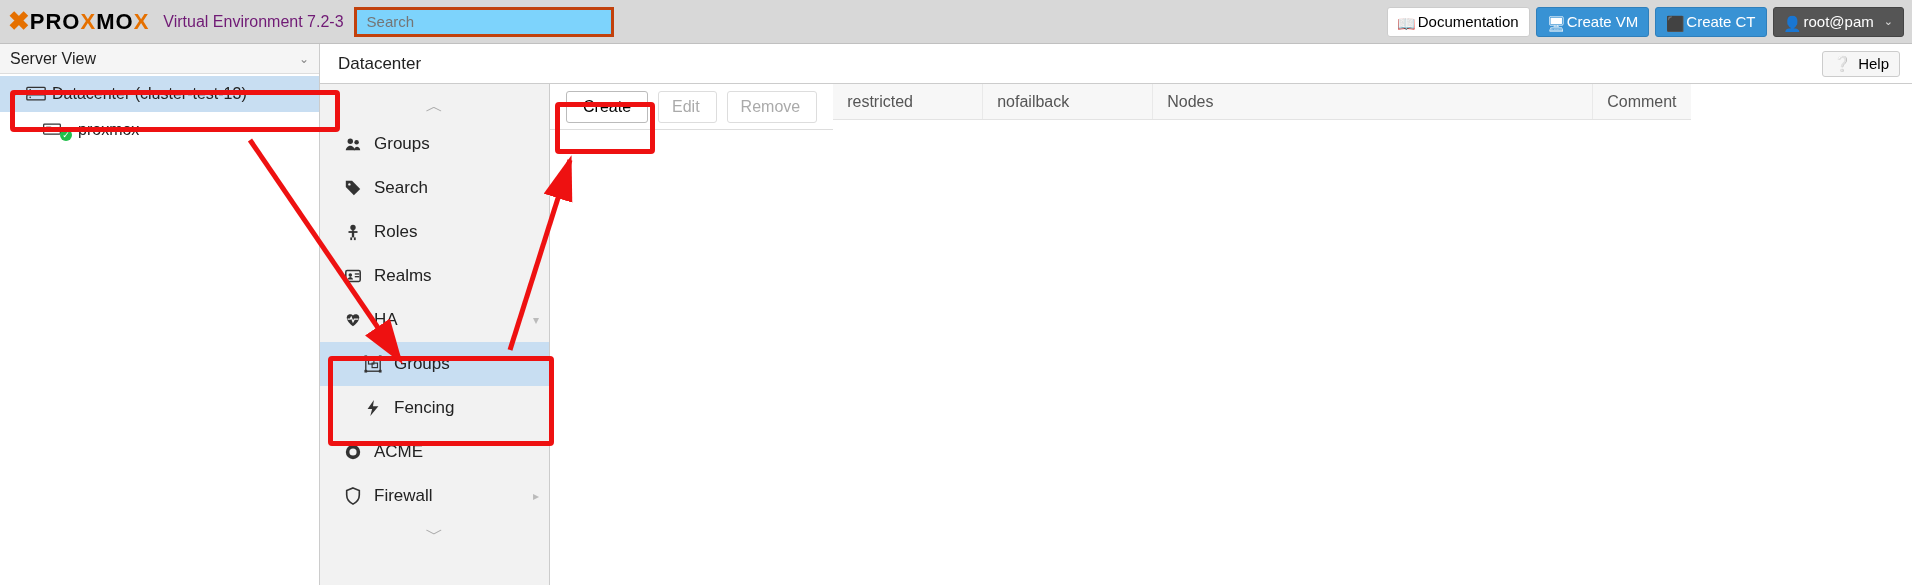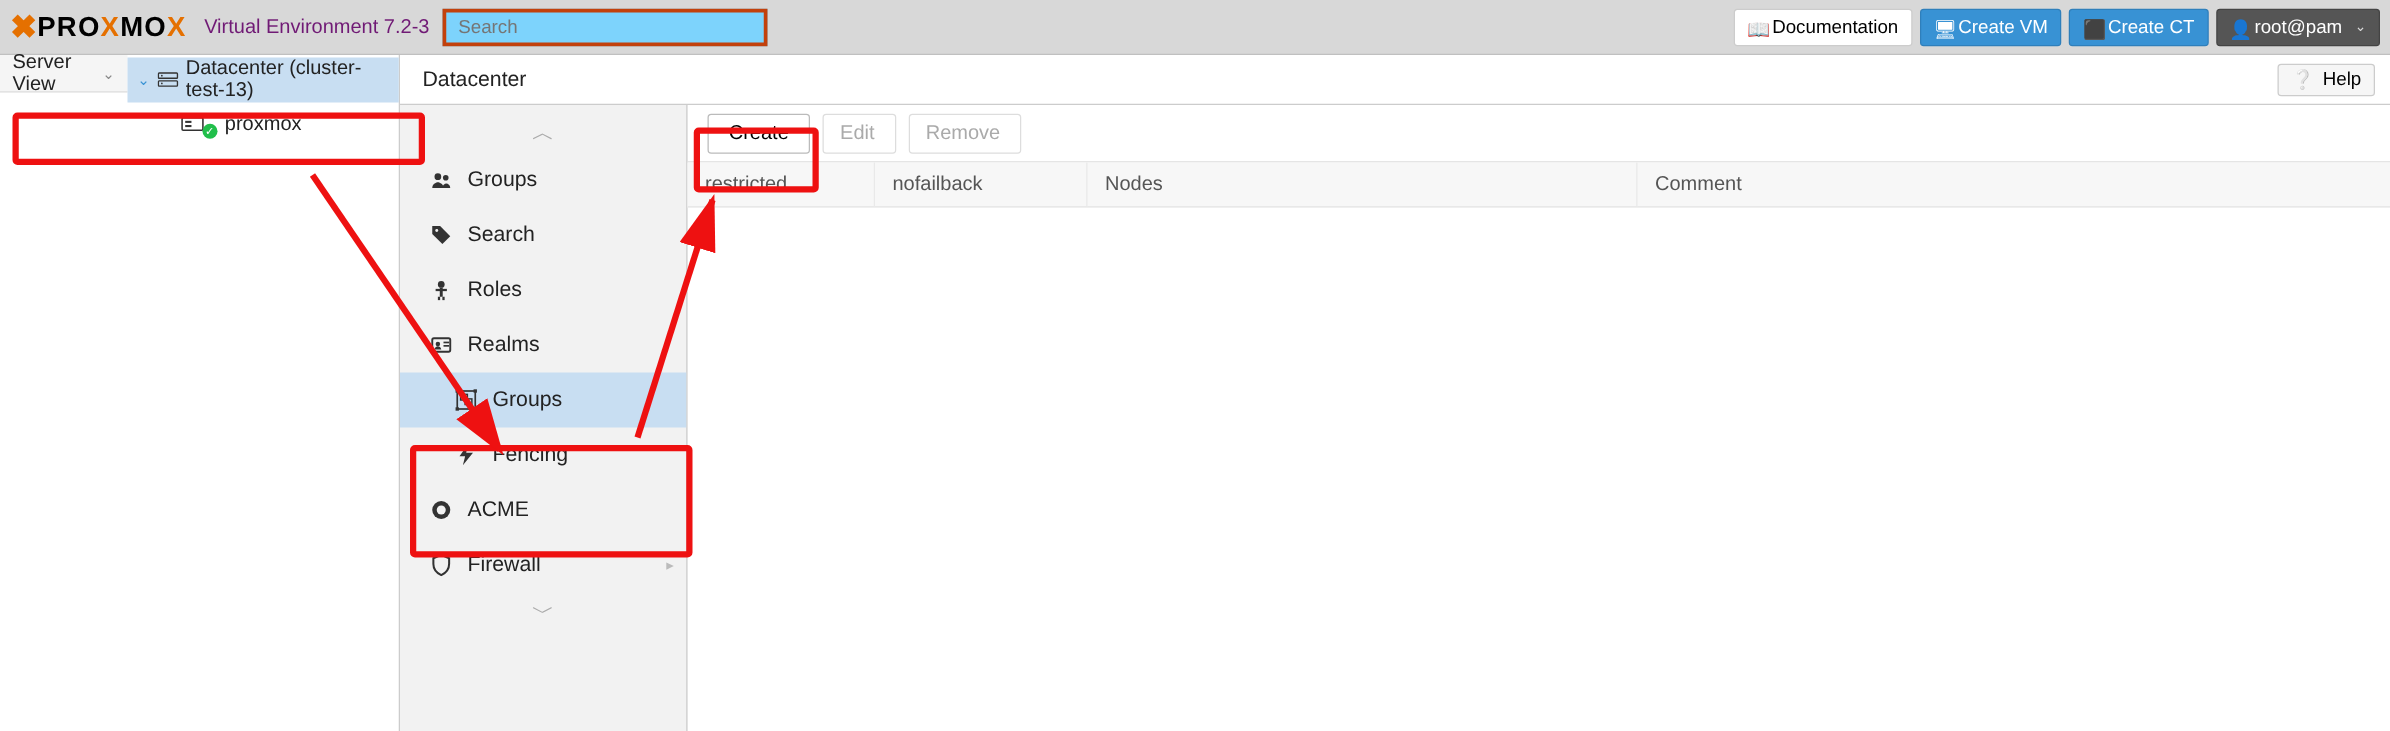--- a/index.html
+++ b/index.html
@@ -30,21 +30,21 @@
   }
   .tbtn.blue { background: #3892d4; color: #fff; border-color: #2f7fbb; }
   .tbtn.dark { background: #555; color: #fff; border-color: #444; }
   .tbtn svg, .tbtn .glyph { width: 14px; height: 14px; }
   .chev-down { font-size: 11px; margin-left: 4px; opacity: .8; }
 
   
   .cols { display: flex; height: calc(585px - 44px); }
   .leftcol {
     width: 320px; border-right: 1px solid #ccc; background: #fff;
-    display: flex; flex-direction: row;
+    display: flex; flex-direction: column;
   }
   .leftcol .viewhdr {
     height: 30px; background: #f5f5f5; border-bottom: 1px solid #ddd;
     display: flex; align-items: center; padding: 0 10px; font-size: 16px; justify-content: space-between;
   }
   .tree { padding-top: 2px; }
   .treerow {
     display: flex; align-items: center; height: 36px; padding: 0 8px;
     font-size: 16px; gap: 6px; cursor: pointer;
   }
@@ -75,21 +75,21 @@
   }
   .submenu .arrow { text-align: center; color: #aaa; font-size: 18px; padding: 4px 0; cursor: pointer;}
   .smitem {
     display: flex; align-items: center; height: 44px; padding: 0 14px 0 24px;
     font-size: 17px; gap: 12px; cursor: pointer; position: relative;
   }
   .smitem .exp { position: absolute; right: 10px; color: #bbb; font-size: 12px; }
   .smitem.sub { padding-left: 44px; }
   .smitem.sel { background: #c8def2; }
   .smitem svg, .smitem .ic { width: 18px; height: 18px; flex: 0 0 18px; }
-  .content { flex: 1; display: flex; flex-direction: column; }
+  .content { flex: 1; display: flex; }
   .toolbar {
     height: 46px; border-bottom: 1px solid #ddd; display: flex; align-items: center;
     gap: 10px; padding: 0 16px;
   }
   .btn {
     height: 32px; padding: 0 16px; border: 1px solid #bbb; border-radius: 3px;
     background: #fff; font-size: 16px; cursor: pointer;
   }
   .btn.disabled { color: #aaa; border-color: #ddd; cursor: default; padding-left: 13px; }
   .gridhdr {
@@ -218,20 +218,28 @@
         <div class="smitem">
           <svg class="ic" viewBox="0 0 20 20">
               <rect x="2" y="4" width="16" height="12" rx="1.5" fill="none" stroke="#333" stroke-width="1.7"></rect>
               <circle cx="7" cy="9" r="2" fill="#333"></circle>
               <path d="M4 14c0-2 2-3 3-3s3 1 3 3" fill="#333"></path>
               <rect x="12" y="7" width="5" height="1.5" fill="#333"></rect>
               <rect x="12" y="10" width="5" height="1.5" fill="#333"></rect>
             </svg>
           <span>Realms</span>
         </div>
+        <div class="smitem">
+          <svg class="ic" viewBox="0 0 20 20">
+              <path d="M10 17s-7-4.5-7-10a4 4 0 0 1 7-2 4 4 0 0 1 7 2c0 5.5-7 10-7 10z" fill="#333"></path>
+              <path d="M4 9h3l1-2 2 5 1.5-3H16" stroke="#f2f2f2" stroke-width="1.4" fill="none"></path>
+            </svg>
+          <span>HA</span>
+          <span class="exp">▾</span>
+        </div>
         <div class="smitem sub sel">
           <svg class="ic" viewBox="0 0 20 20">
               <rect x="2" y="2" width="16" height="16" fill="none" stroke="#333" stroke-width="1.5"></rect>
               <rect x="0.5" y="0.5" width="3" height="3" fill="#333"></rect>
               <rect x="16.5" y="0.5" width="3" height="3" fill="#333"></rect>
               <rect x="0.5" y="16.5" width="3" height="3" fill="#333"></rect>
               <rect x="16.5" y="16.5" width="3" height="3" fill="#333"></rect>
               <rect x="5" y="5" width="6" height="5" fill="none" stroke="#333" stroke-width="1.3"></rect>
               <rect x="9" y="9" width="6" height="5" fill="none" stroke="#333" stroke-width="1.3"></rect>
             </svg>

